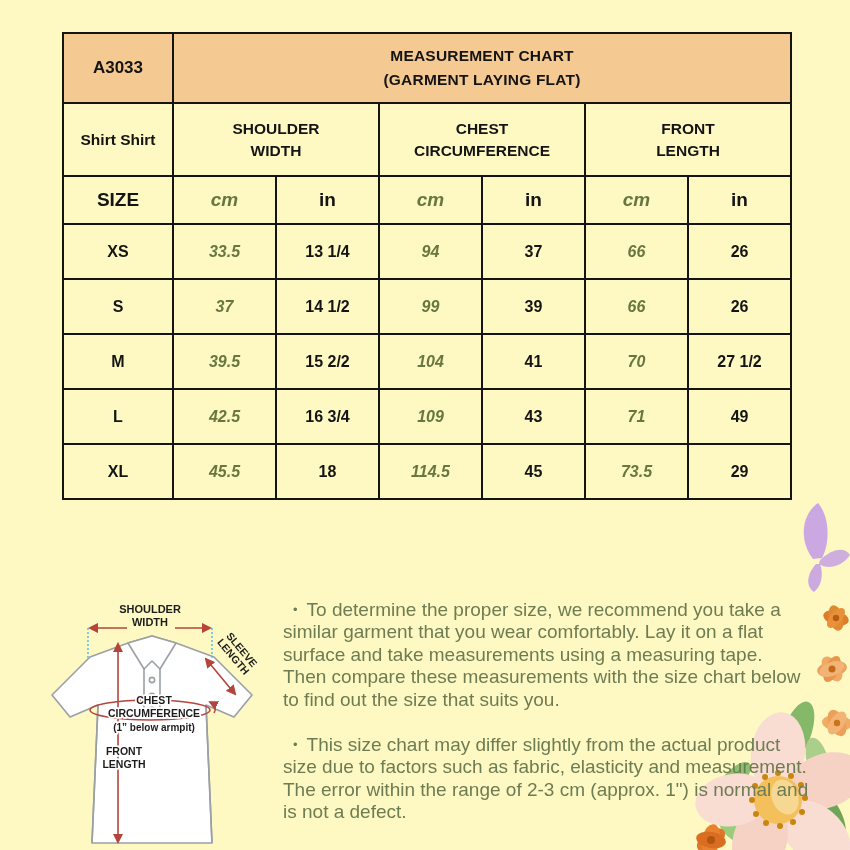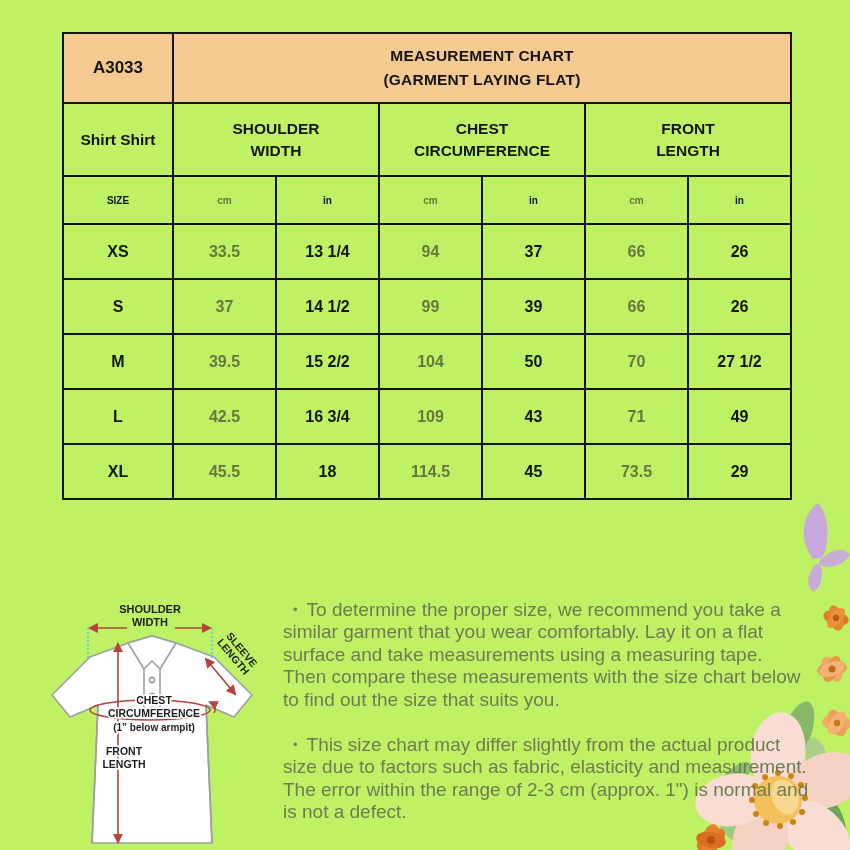--- a/index.html
+++ b/index.html
@@ -1,36 +1,36 @@
 <!DOCTYPE html>
 <html style="--header-bg: #f5c992; --cm-green: #68763f; --note-green: #6e7c53; --arrow-red: #b5443c; --guide-blue: #5fc3e7; --shirt-gray: #9aa0a6; --butterfly-purple: #c9a5e2; --flower-orange: #e07b28; --petal-pink: #f9ddd2; --leaf-green: #85b868;"><head>
 <meta charset="utf-8">
 <style>
   html,body { margin:0; padding:0; background:#ffffff; }
   .canvas {
-    position:relative; width:850px; height:850px; background:#bef264;
+    position:relative; width:850px; height:850px; background:#fef9c3;
     overflow:hidden; font-family:"Liberation Sans", sans-serif; color:#141414;
   }
 
   
   table.size-table {
     position:absolute; left:62px; top:32px; width:728px;
     border-collapse:collapse; table-layout:fixed;
   }
   table.size-table td {
     border:2px solid #141414; text-align:center; vertical-align:middle;
     font-weight:bold; padding:0;
   }
   td.hdr { background:var(--header-bg,#f5c992); border-bottom-width:3px; }
   .code-cell { font-size:17px; height:68px; }
   .title-cell { font-size:15.5px; line-height:1.55; letter-spacing:.2px; }
   .type-cell, .group-cell { font-size:15.5px; height:71px; line-height:1.4; }
-  .size-row td { height:46px; font-size:10px; }
+  .size-row td { height:46px; font-size:19px; }
   .data-row td { height:53px; font-size:16px;margin-left:20px; }
-  .cm { color:var(--cm-green,#68763f); }
+  .cm { color:var(--cm-green,#68763f);font-style:italic; }
 
   
   .notes {
     position:absolute; left:283px; top:599px; width:526px; z-index:5;
   }
   .notes p {
     margin:0 0 23px 0; font-size:19px; line-height:1.18;
     color:var(--note-green,#6e7c53); text-indent:10px;
   }
   .notes .bullet { font-size:13px; vertical-align:2px; margin-right:9px; }
@@ -105,21 +105,21 @@
         <td class="cm">99</td>
         <td>39</td>
         <td class="cm">66</td>
         <td>26</td>
       </tr>
       <tr class="data-row">
         <td>M</td>
         <td class="cm">39.5</td>
         <td>15 2/2</td>
         <td class="cm">104</td>
-        <td>50</td>
+        <td>41</td>
         <td class="cm">70</td>
         <td>27 1/2</td>
       </tr>
       <tr class="data-row">
         <td>L</td>
         <td class="cm">42.5</td>
         <td>16 3/4</td>
         <td class="cm">109</td>
         <td>43</td>
         <td class="cm">71</td>

